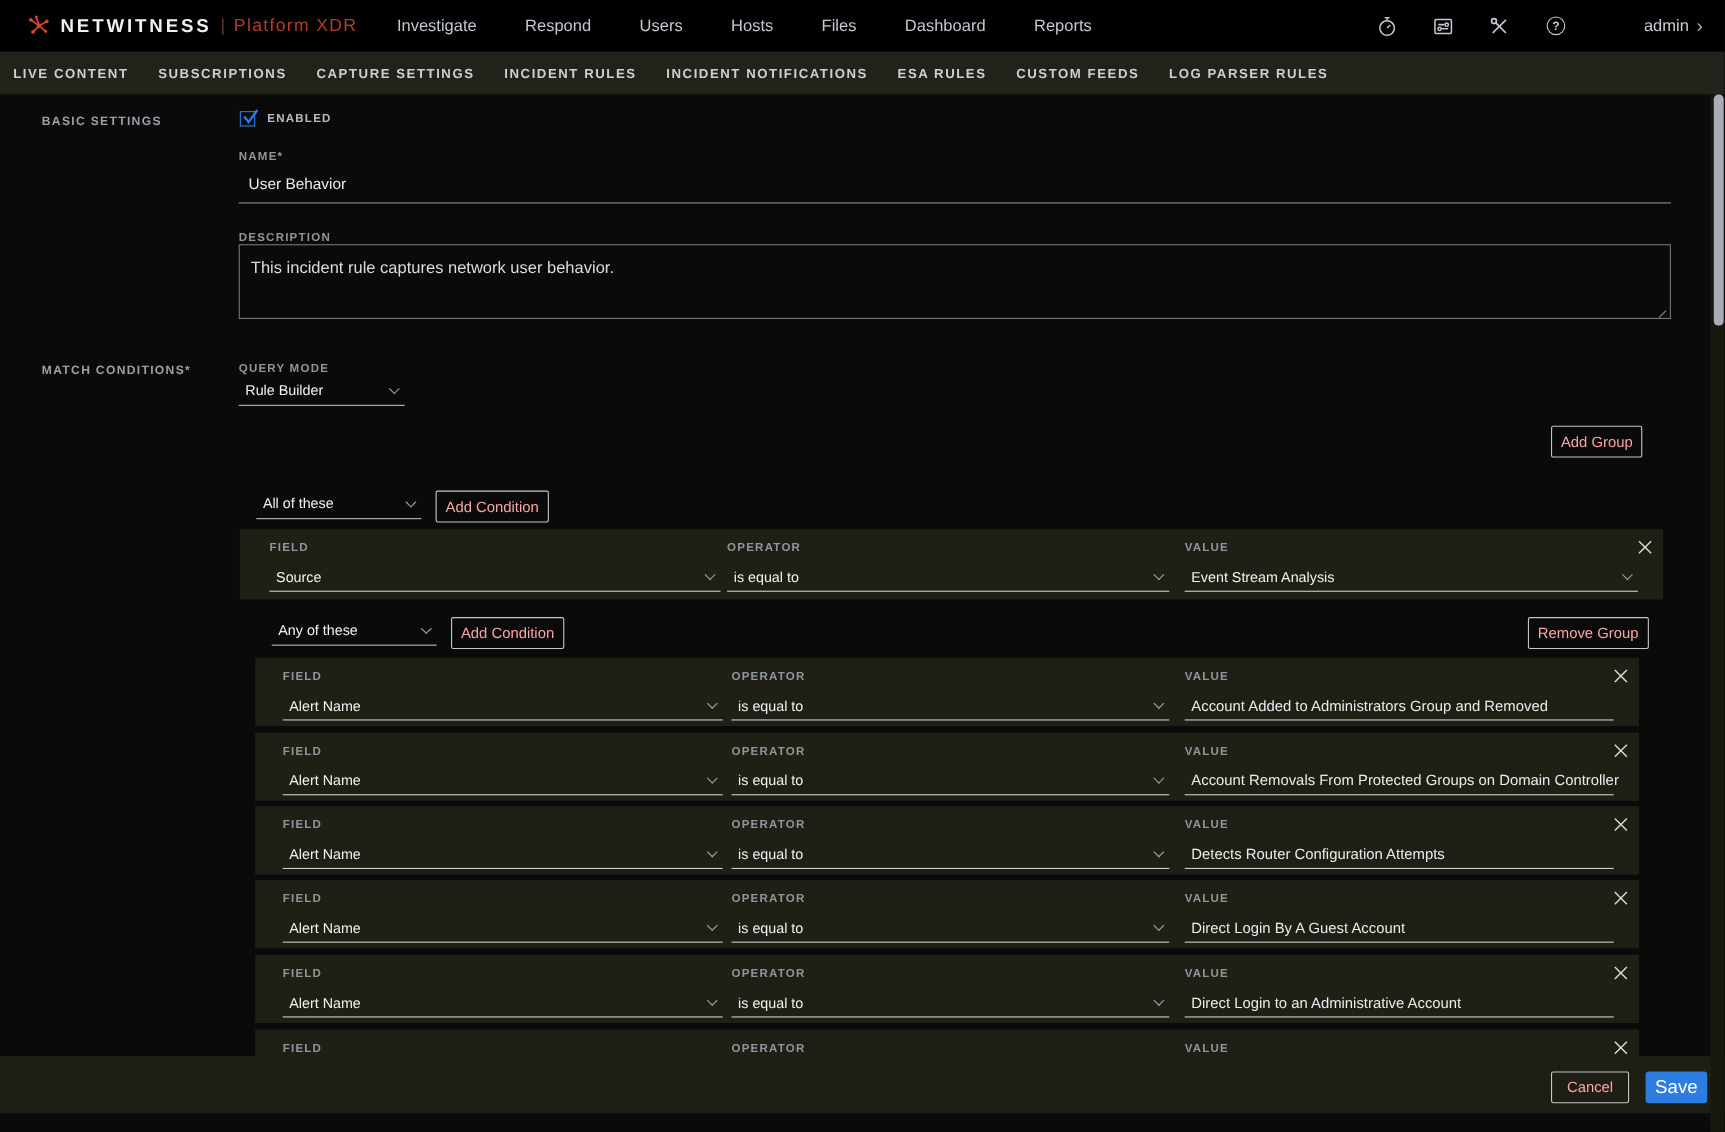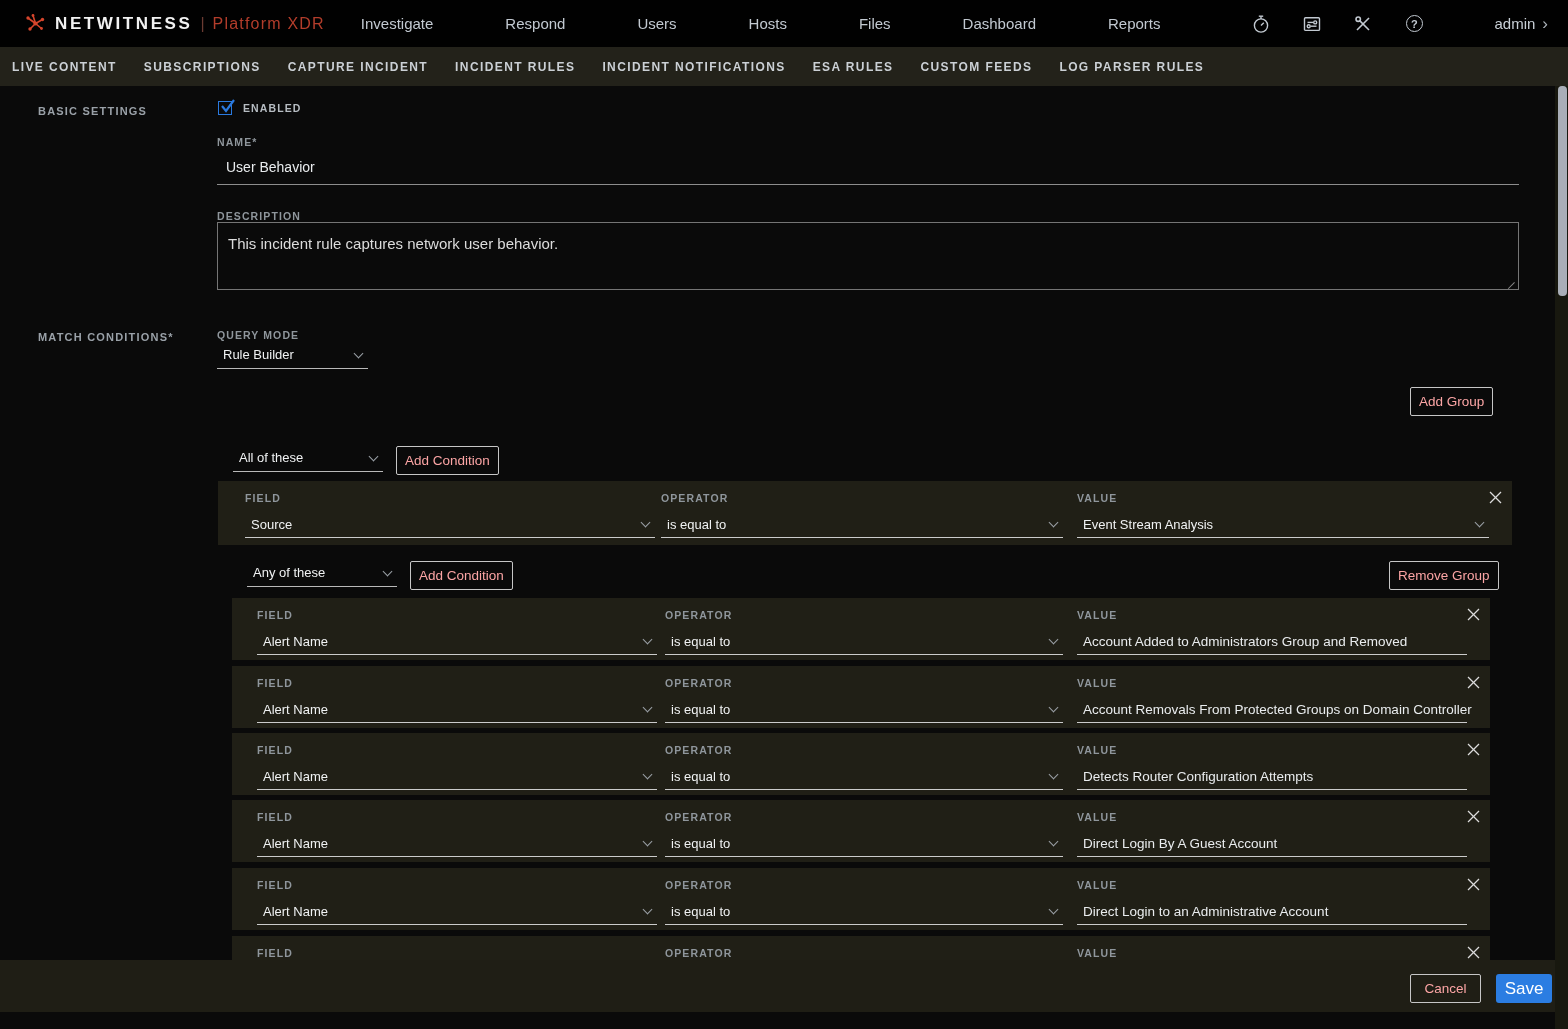--- a/index.html
+++ b/index.html
@@ -6,21 +6,21 @@
   html,body { margin:0; padding:0; background:#000; }
   body { font-family:"Liberation Sans", sans-serif; }
   .screen { position:relative; width:1568px; height:1029px; overflow:hidden; background:#0b0b0b; }
 
   
   .topnav { position:absolute; left:0; top:0; width:1568px; height:47px; background:#010101; display:flex; align-items:center; }
   .brand { display:flex; align-items:center; gap:8px; padding-left:24px; }
   .brand-name { color:#f1f1f1; font-size:17px; font-weight:600; letter-spacing:2.6px; }
   .brand-sep { color:#6b3b32; font-size:16px; font-weight:300; }
   .brand-suffix { color:#b33d2b; font-size:16px; font-weight:500; letter-spacing:1.2px; }
-  .mainnav { display:flex; gap:72px; margin-left:36px;align-items:center; }
+  .mainnav { display:flex; gap:44px; margin-left:36px;align-items:center; }
   .mainnav-item { color:#c2c9d1; font-size:15px; font-weight:300; cursor:pointer; }
   .topright { margin-left:auto; display:flex; align-items:center; gap:31px; padding-right:20px; }
   .ticon { width:20px; height:20px; display:flex; align-items:center; justify-content:center; cursor:pointer; }
   .qcircle { width:17px; height:17px; border:1.4px solid #c2c9d1; border-radius:50%; color:#c2c9d1; font-size:11px; font-weight:bold; display:flex; align-items:center; justify-content:center; }
   .usermenu { display:flex; align-items:center; gap:7px; color:#c8cfd6; font-size:15px; font-weight:300; cursor:pointer;margin-left:39px; }
   .usermenu .uchev { font-size:17px; color:#aab1b8; }
 
   
   .subnav { position:absolute; left:0; top:47px; width:1568px; height:39px; background:#23221a; display:flex; align-items:center; gap:27px; padding:0 12px; }
   .subnav-item { color:#cbd0d5; font-size:12px; font-weight:bold; letter-spacing:1.4px; cursor:pointer; white-space:nowrap; }
@@ -148,21 +148,21 @@
       <span class="usermenu">
         <span>admin</span>
         <span class="uchev">›</span>
       </span>
     </div>
   </header>
 
   <nav class="subnav">
     <span class="subnav-item">LIVE CONTENT</span>
     <span class="subnav-item">SUBSCRIPTIONS</span>
-    <span class="subnav-item">CAPTURE INCIDENT</span>
+    <span class="subnav-item">CAPTURE SETTINGS</span>
     <span class="subnav-item">INCIDENT RULES</span>
     <span class="subnav-item">INCIDENT NOTIFICATIONS</span>
     <span class="subnav-item">ESA RULES</span>
     <span class="subnav-item">CUSTOM FEEDS</span>
     <span class="subnav-item">LOG PARSER RULES</span>
   </nav>
 
   <main class="content">
 
     <span class="side-label" style="top:19px">BASIC SETTINGS</span>

